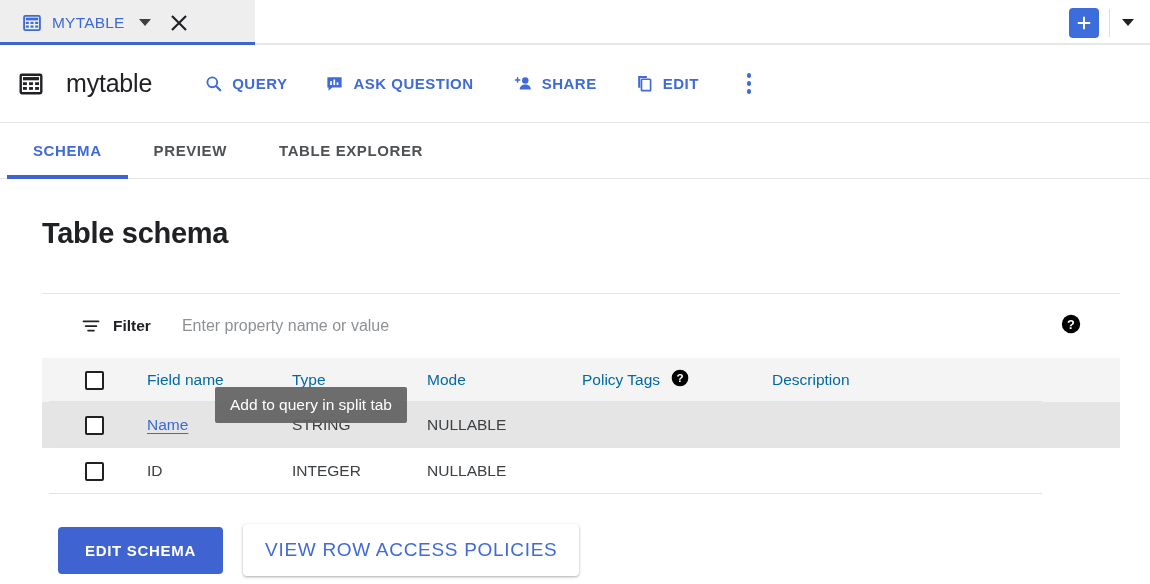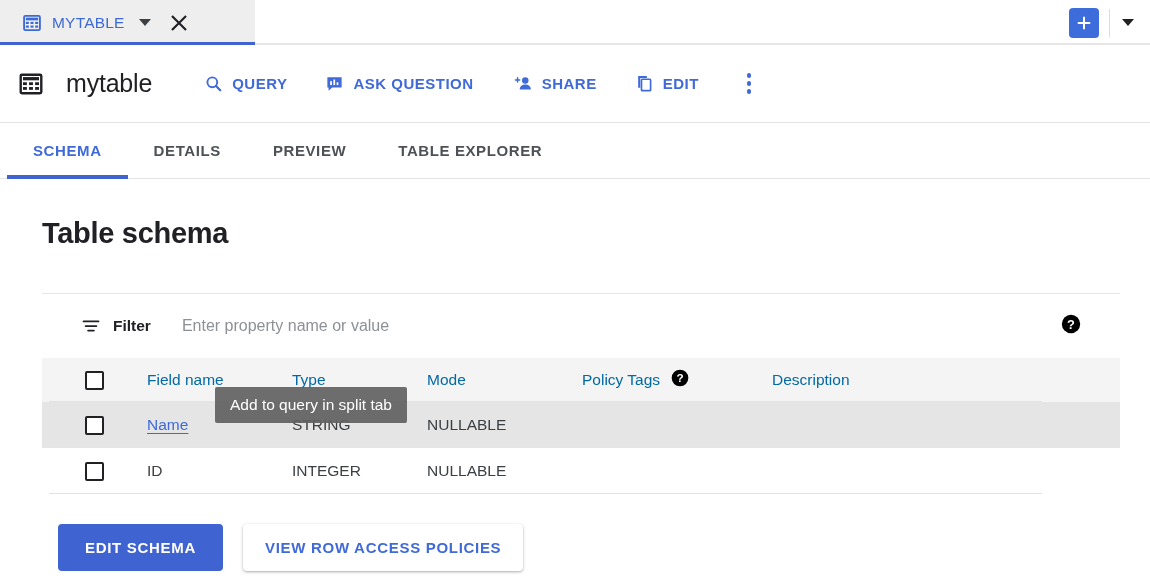--- a/index.html
+++ b/index.html
@@ -322,22 +322,22 @@
     font-size: 15px;
     font-weight: bold;
     letter-spacing: 0.7px;
     border-radius: 4px;
     padding: 15px 27px;
     white-space: nowrap;
   }
   .btn-secondary {
     background: #ffffff;
     color: #3f6ad8;
-    font-size: 15px;
-    font-weight: bold;
+    font-size: 19px;
+    font-weight: normal;
     letter-spacing: 0.7px;
     border-radius: 4px;
     padding: 15px 22px;
     margin-left: 20px;
     box-shadow: 0 1px 3px rgba(60,64,67,0.30), 0 1px 2px rgba(60,64,67,0.15);
     white-space: nowrap;
   }
 </style>
 </head>
 <body>
@@ -443,23 +443,20 @@
         <i></i>
     </div>
   </div>
 </div>
 
 <div class="section-tabs">
   <div class="stab active">
     <span>SCHEMA</span>
   </div>
   <div class="stab">
-    <span>DETAILS</span>
-  </div>
-  <div class="stab">
     <span>PREVIEW</span>
   </div>
   <div class="stab">
     <span>TABLE EXPLORER</span>
   </div>
 </div>
 
 <div class="content">
   <div class="page-title">Table schema</div>
   <div class="rule"></div>

